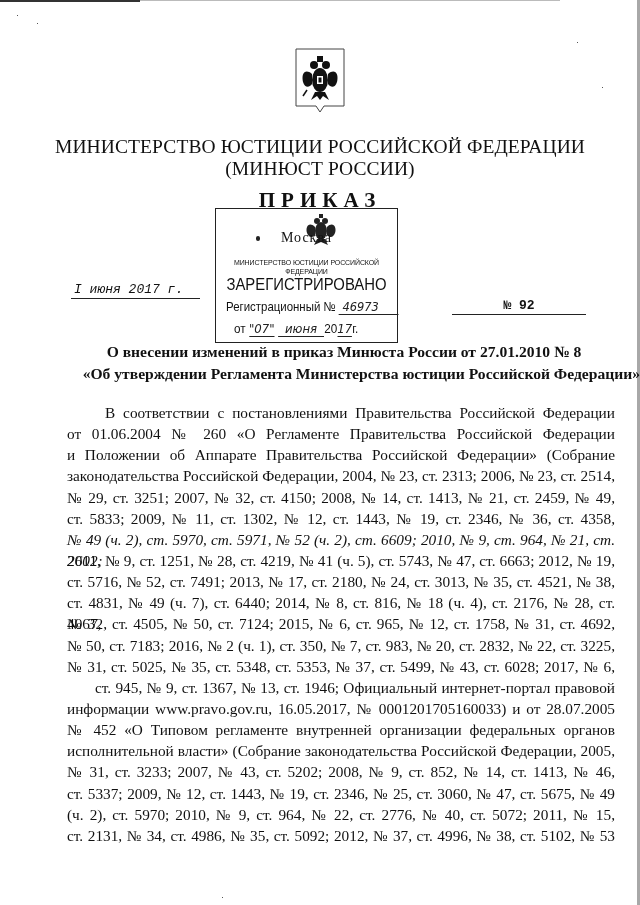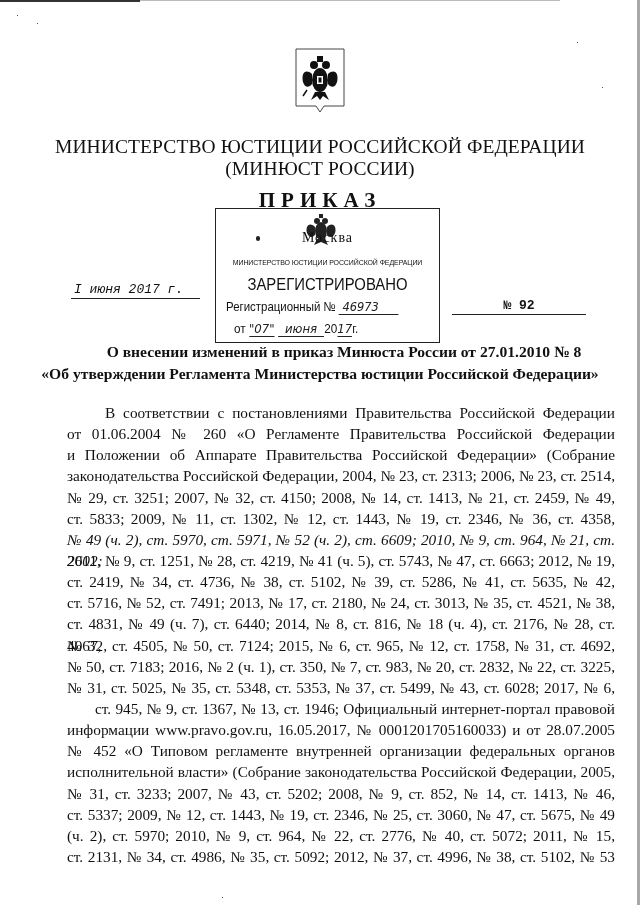--- a/index.html
+++ b/index.html
@@ -9,37 +9,37 @@
   .right-edge { position: absolute; left: 637px; top: 0; width: 3px; height: 905px; background: #a8a8a8; }
   .speck { position: absolute; width: 1px; height: 1px; background: #555; }
 
   .emblem { position: absolute; left: 295px; top: 48px; width: 50px; height: 66px; }
   .ministry { position: absolute; left: 0; width: 640px; text-align: center; font-size: 19.5px; letter-spacing: 0.1px; }
   .ministry.l1 { top: 136px; }
   .ministry.l2 { top: 158px; }
   .prikaz { position: absolute; left: 0; width: 640px; top: 188px; text-align: center; font-weight: bold; font-size: 21px; letter-spacing: 6px; font-family: "Liberation Serif", serif; }
   .prikaz span { text-decoration-thickness: 1px; }
 
-  .stamp { position: absolute; left: 215px; top: 208px; width: 225px; height: 135px; border: 1.5px solid #222; border-right: 1.5px solid #222; box-sizing: border-box; }
+  .stamp { position: absolute; left: 215px; top: 208px; width: 183px; height: 135px; border: 1.5px solid #222; border-right: 1.5px solid #222; box-sizing: border-box; }
   .stamp .seal { position: absolute; left: 88px; top: 4px; width: 34px; height: 34px; }
   .stamp .moskva { position: absolute; left: 0; width: 100%; top: 21px; text-align: center; font-size: 14px; letter-spacing: 1px; }
   .stamp .dot { position: absolute; left: 40px; top: 27px; width: 4px; height: 5px; background: #222; border-radius: 2px; }
   .stamp .ministry-small { position: absolute; left: 0; width: 100%; top: 49px; text-align: center; font-size: 7.6px; letter-spacing: -0.1px; font-family: "Liberation Sans Narrow", "Liberation Sans", sans-serif; transform: scaleX(0.92); }
   .stamp .registered { position: absolute; left: 0; width: 100%; top: 66px; text-align: center; font-size: 16.5px; font-family: "Liberation Sans", sans-serif; transform: scaleX(0.9); }
   .stamp .regnum { position: absolute; left: 10px; top: 90px; font-size: 13px; font-family: "Liberation Sans", sans-serif; transform: scaleX(0.88); transform-origin: left; white-space: nowrap; }
   .stamp .regnum .hand { font-family: "DejaVu Sans", sans-serif; font-style: italic; font-size: 13px; border-bottom: 1px solid #222; padding: 0 22px 0 4px; color: #222; }
   .stamp .regdate { position: absolute; left: 18px; top: 112px; font-size: 13px; font-family: "Liberation Sans", sans-serif; white-space: nowrap; transform: scaleX(0.9); transform-origin: left; }
   .stamp .regdate .hand { font-family: "DejaVu Sans", sans-serif; font-style: italic; color: #222; border-bottom: 1px solid #222; }
 
   .date-line { position: absolute; left: 71px; top: 282px; width: 126px; border-bottom: 1.5px solid #222; font-family: "Liberation Mono", "DejaVu Sans Mono", monospace; font-size: 13px; padding-left: 3px; padding-bottom: 1px; font-style: italic; }
   .num-line { position: absolute; left: 452px; top: 298px; width: 134px; border-bottom: 1.5px solid #222; text-align: center; font-family: "Liberation Mono", "DejaVu Sans Mono", monospace; font-size: 13px; font-weight: bold; padding-bottom: 1px; }
 
   .title { position: absolute; left: 0; width: 640px; text-align: center; font-weight: bold; font-size: 15.6px; }
   .title.l1 { top: 343px; padding-left: 24px; }
-  .title.l2 { top: 365px; }
+  .title.l2 { top: 365px; text-align: right; }
 
   .body { position: absolute; left: 67px; top: 402px; width: 548px; font-size: 15.3px; line-height: 21.15px; }
   .body .line { display: block; text-align: justify; text-align-last: justify; white-space: nowrap; height: 21.15px; }
   .body .line.indent { padding-left: 38px; }
 </style>
 </head>
 <body>
 
 <div class="top-rule"></div>
 <div class="top-rule-dark"></div>
@@ -105,21 +105,20 @@
 
 <div class="body" id="body-lines">
     <span class="line indent" style="white-space: normal;">В соответствии с постановлениями Правительства Российской Федерации</span>
     <span class="line" style="white-space: normal;">от 01.06.2004 № 260 «О Регламенте Правительства Российской Федерации</span>
     <span class="line" style="white-space: normal;">и Положении об Аппарате Правительства Российской Федерации» (Собрание</span>
     <span class="line" style="white-space: normal;">законодательства Российской Федерации, 2004, № 23, ст. 2313; 2006, № 23, ст. 2514,</span>
     <span class="line" style="white-space: normal;">№ 29, ст. 3251; 2007, № 32, ст. 4150; 2008, № 14, ст. 1413, № 21, ст. 2459, № 49,</span>
     <span class="line" style="white-space: normal;">ст. 5833; 2009, № 11, ст. 1302, № 12, ст. 1443, № 19, ст. 2346, № 36, ст. 4358,</span>
     <span class="line" style="white-space: normal; font-style: italic;">№ 49 (ч. 2), ст. 5970, ст. 5971, № 52 (ч. 2), ст. 6609; 2010, № 9, ст. 964, № 21, ст. 2602;</span>
     <span class="line" style="white-space: normal;">2011, № 9, ст. 1251, № 28, ст. 4219, № 41 (ч. 5), ст. 5743, № 47, ст. 6663; 2012, № 19,</span>
-    <span class="line" style="white-space: normal;">ст. 2419, № 34, ст. 4736, № 38, ст. 5102, № 39, ст. 5286, № 41, ст. 5635, № 42,</span>
     <span class="line" style="white-space: normal;">ст. 5716, № 52, ст. 7491; 2013, № 17, ст. 2180, № 24, ст. 3013, № 35, ст. 4521, № 38,</span>
     <span class="line" style="white-space: normal;">ст. 4831, № 49 (ч. 7), ст. 6440; 2014, № 8, ст. 816, № 18 (ч. 4), ст. 2176, № 28, ст. 4067,</span>
     <span class="line" style="white-space: normal;">№ 32, ст. 4505, № 50, ст. 7124; 2015, № 6, ст. 965, № 12, ст. 1758, № 31, ст. 4692,</span>
     <span class="line" style="white-space: normal;">№ 50, ст. 7183; 2016, № 2 (ч. 1), ст. 350, № 7, ст. 983, № 20, ст. 2832, № 22, ст. 3225,</span>
     <span class="line" style="white-space: normal;">№ 31, ст. 5025, № 35, ст. 5348, ст. 5353, № 37, ст. 5499, № 43, ст. 6028; 2017, № 6,</span>
     <span class="line" style="white-space: normal; margin-left: 28px;">ст. 945, № 9, ст. 1367, № 13, ст. 1946; Официальный интернет-портал правовой</span>
     <span class="line" style="white-space: normal;">информации www.pravo.gov.ru, 16.05.2017, № 0001201705160033) и от 28.07.2005</span>
     <span class="line" style="white-space: normal;">№ 452 «О Типовом регламенте внутренней организации федеральных органов</span>
     <span class="line" style="white-space: normal;">исполнительной власти» (Собрание законодательства Российской Федерации, 2005,</span>
     <span class="line" style="white-space: normal;">№ 31, ст. 3233; 2007, № 43, ст. 5202; 2008, № 9, ст. 852, № 14, ст. 1413, № 46,</span>

